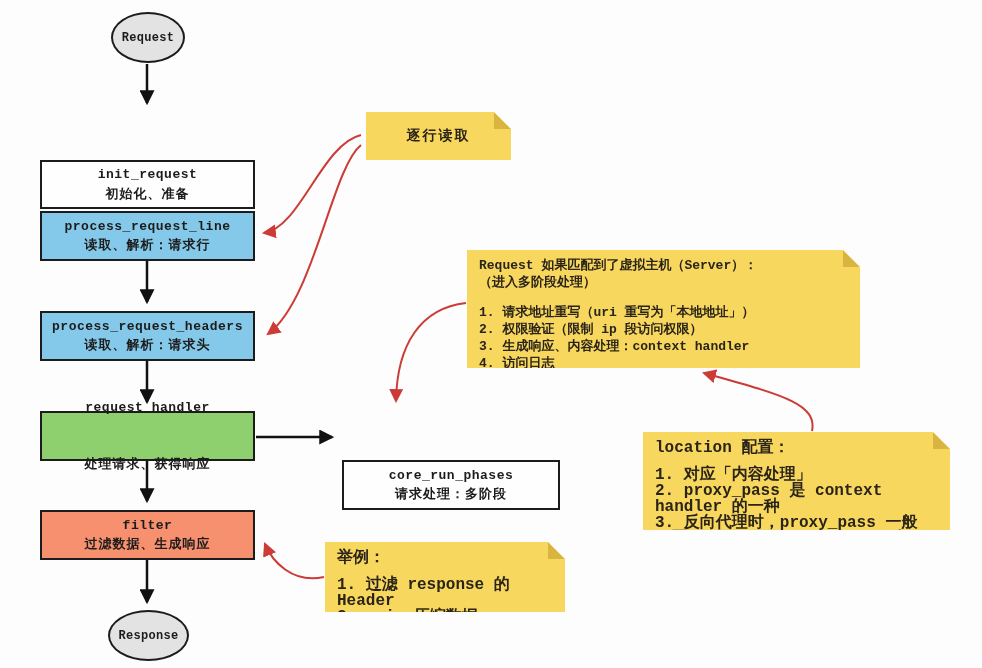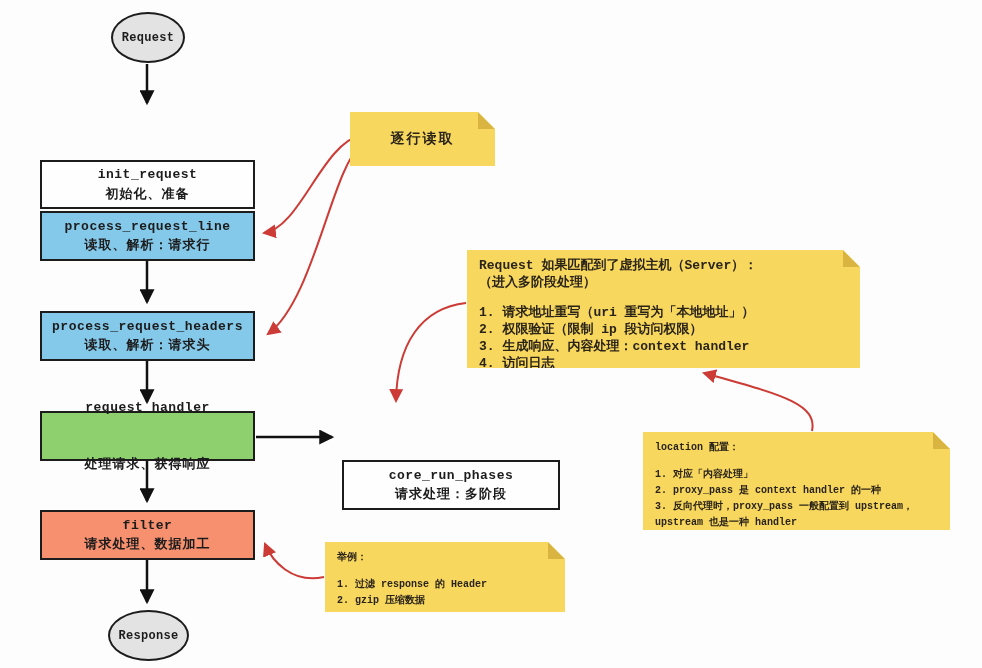--- a/index.html
+++ b/index.html
@@ -68,21 +68,21 @@
   }
   .note-center {
     display: flex;
     align-items: center;
     justify-content: center;
     font-size: 14px;
     letter-spacing: 2px;
   }
   .note-body { padding: 7px 20px 6px 12px; font-size: 13px; line-height: 17px; }
   .note-body .gap { height: 13px; }
-  .note-body.small { font-size: 10px; line-height: 16px; padding-top: 8px; }
+  .note-body.small { font-size: 16px; line-height: 16px; padding-top: 8px; }
   .note-body.small .gap { height: 11px; }
   .note-line { white-space: normal; }
 </style>
 </head>
 <body>
 
 <div class="canvas">
 
   <svg class="edges" viewBox="0 0 982 668">
     <defs>
@@ -137,24 +137,24 @@
     <div class="l2">处理请求、获得响应</div>
   </div>
 
   <div class="node fill-white" style="left:342px; top:412px; width:218px; height:50px;">
     <div class="l1">core_run_phases</div>
     <div class="l2">请求处理：多阶段</div>
   </div>
 
   <div class="node fill-salmon" style="left:40px; top:510px; width:215px; height:50px;">
     <div class="l1">filter</div>
-    <div class="l2">请求处理、数据加工</div>
+    <div class="l2">过滤数据、生成响应</div>
   </div>
 
-  <div class="note note-center" style="left:350px; top:112px; width:145px; height:54px;">
+  <div class="note note-center" style="left:366px; top:112px; width:145px; height:48px;">
     <div class="fold"></div>
     <span>逐行读取</span>
   </div>
 
   <div class="note" style="left:467px; top:250px; width:393px; height:118px;">
     <div class="fold"></div>
     <div class="note-body">
       <div class="note-line">Request 如果匹配到了虚拟主机（Server）：</div>
       <div class="note-line">（进入多阶段处理）</div>
       <div class="gap"></div>

